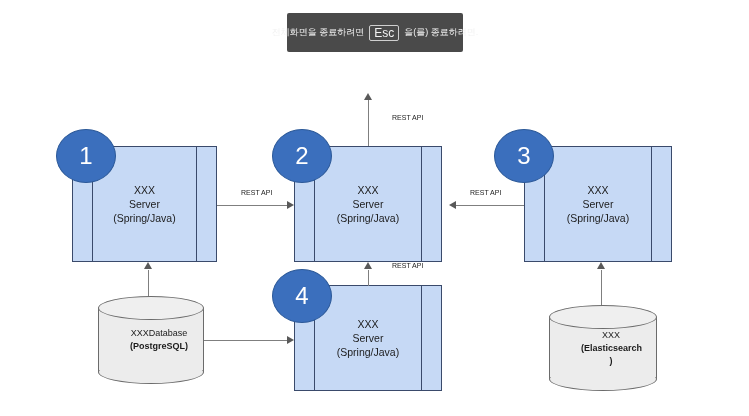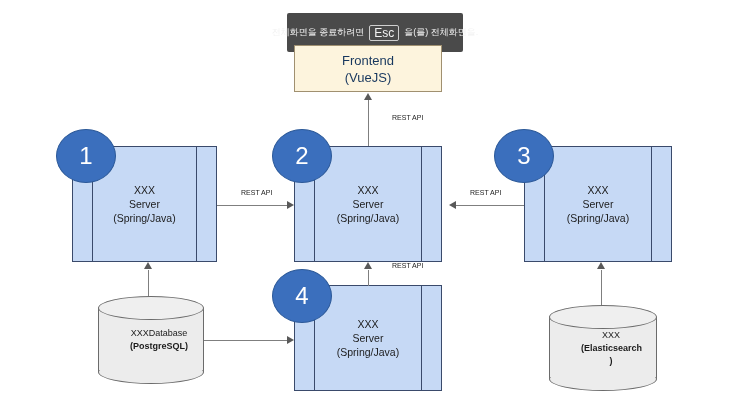--- a/index.html
+++ b/index.html
@@ -80,27 +80,23 @@
   .lbl{position:absolute;font-size:7px;color:#1b1b1b;white-space:nowrap;}
 </style>
 </head>
 <body>
 
 <div id="canvas">
 
   <div class="toast">
     <span>전체화면을 종료하려면</span>
     <span class="esc">Esc</span>
-    <span>을(를) 전체화면을.</span>
+    <span>을(를) 종료하려면.</span>
   </div>
 
-  <div class="frontend">
-    <span>Frontend</span>
-    <span>(VueJS)</span>
-  </div>
 
   <div class="ln lnv" style="left:368px;top:100px;height:46px;"></div>
   <div class="arrow ar-up" style="left:364px;top:93px;"></div>
   <div class="lbl" style="left:392px;top:114px;">REST API</div>
 
   <div class="server" id="srv1">
     <div class="bar-l"></div>
     <div class="bar-r"></div>
     <div class="body">
       <span>XXX</span>

